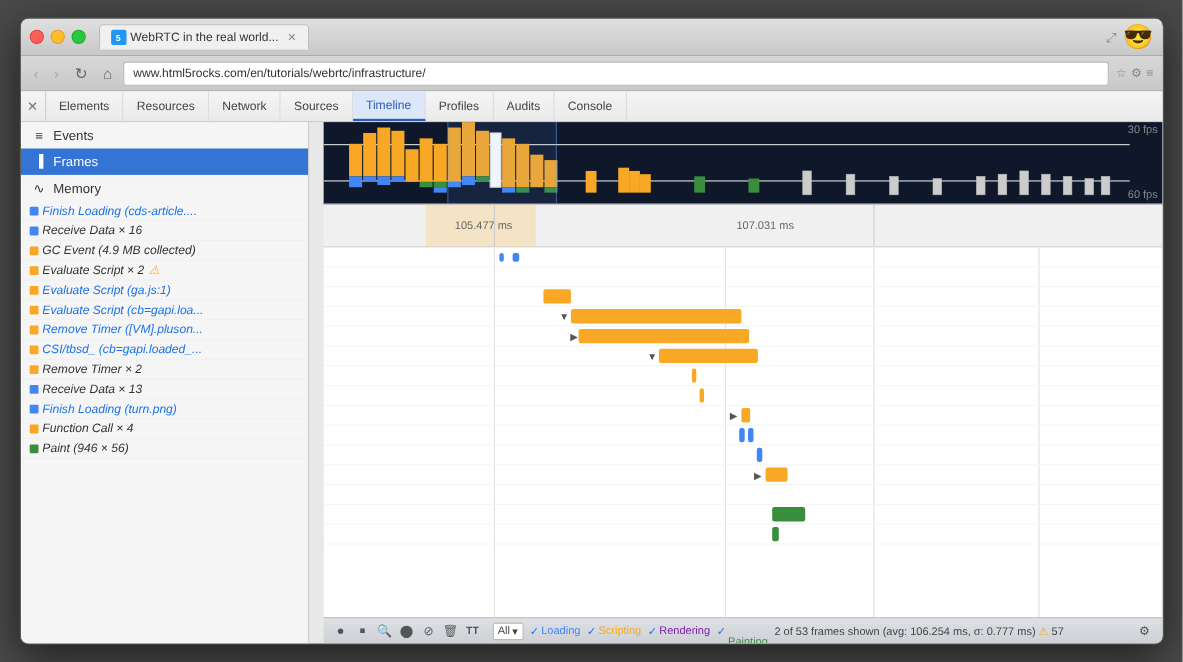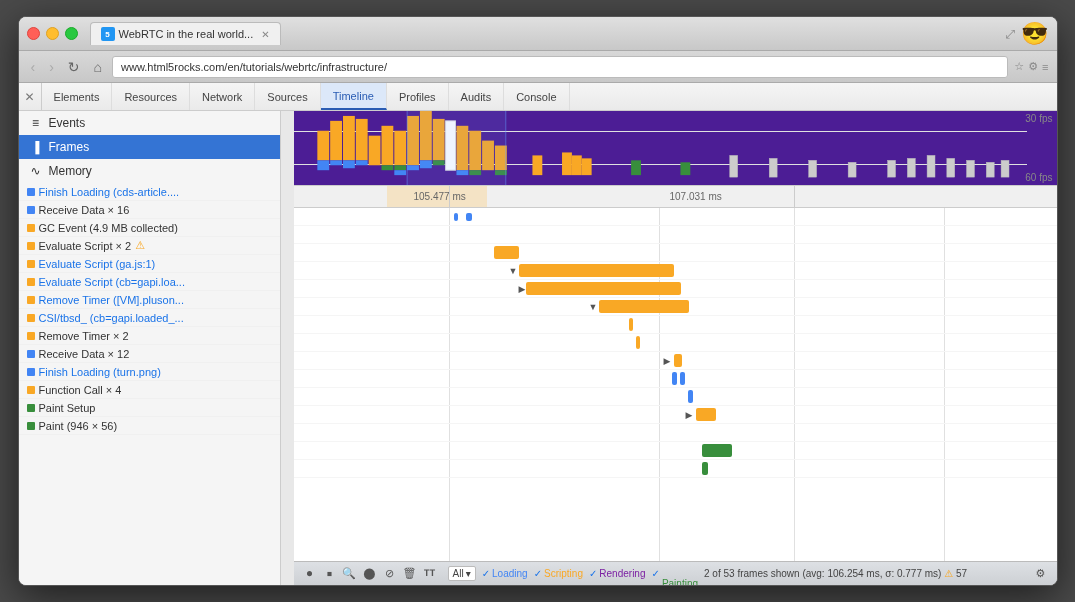--- a/index.html
+++ b/index.html
@@ -213,20 +213,21 @@
       justify-content: center;
     }
     .events-icon::before { content: '≡'; font-size: 12px; }
     .frames-icon::before { content: '▐'; font-size: 11px; }
     .memory-icon::before { content: '∿'; font-size: 12px; }
     
     .timeline-events-list {
       flex: 1;
       overflow-y: auto;
       font-size: 11px;
+      font-style: italic;
     }
     .event-row {
       display: flex;
       align-items: center;
       padding: 2px 8px;
       height: 18px;
       white-space: nowrap;
       overflow: hidden;
       border-bottom: 1px solid #f0f0f0;
     }
@@ -249,21 +250,21 @@
     
     .timeline-main {
       flex: 1;
       display: flex;
       flex-direction: column;
       overflow: hidden;
     }
     
     .frames-chart {
       height: 75px;
-      background: #4c1d95;
+      background: #0f172a;
       border-bottom: 1px solid #ccc;
       position: relative;
       overflow: hidden;
       flex-shrink: 0;
     }
     .fps-label-30 {
       position: absolute;
       right: 4px;
       top: 2px;
       font-size: 10px;
@@ -287,21 +288,21 @@
     .fps-line-60 {
       position: absolute;
       bottom: 20px;
       left: 0;
       right: 30px;
       height: 1px;
       background: #e0e0e0;
     }
     
     .timeline-ruler {
-      height: 22px;
+      height: 39px;
       background: #f0f0f0;
       border-bottom: 1px solid #ccc;
       display: flex;
       align-items: center;
       position: relative;
       flex-shrink: 0;
     }
     .ruler-marker {
       position: absolute;
       font-size: 10px;
@@ -511,33 +512,29 @@
         <div class="event-row">
           <div class="event-color-dot" style="background:#f9a825"></div>
           <span class="event-text event-link">CSI/tbsd_ (cb=gapi.loaded_...</span>
         </div>
         <div class="event-row">
           <div class="event-color-dot" style="background:#f9a825"></div>
           <span class="event-text">Remove Timer × 2</span>
         </div>
         <div class="event-row">
           <div class="event-color-dot" style="background:#4285f4"></div>
-          <span class="event-text">Receive Data × 12</span>
+          <span class="event-text">Receive Data × 13</span>
         </div>
         <div class="event-row">
           <div class="event-color-dot" style="background:#4285f4"></div>
           <span class="event-text event-link">Finish Loading (turn.png)</span>
         </div>
         <div class="event-row">
           <div class="event-color-dot" style="background:#f9a825"></div>
           <span class="event-text">Function Call × 4</span>
-        </div>
-        <div class="event-row">
-          <div class="event-color-dot" style="background:#388e3c"></div>
-          <span class="event-text">Paint Setup</span>
         </div>
         <div class="event-row">
           <div class="event-color-dot" style="background:#388e3c"></div>
           <span class="event-text">Paint (946 × 56)</span>
         </div>
       </div>
     </div>
 
     <div class="timeline-main">
 

